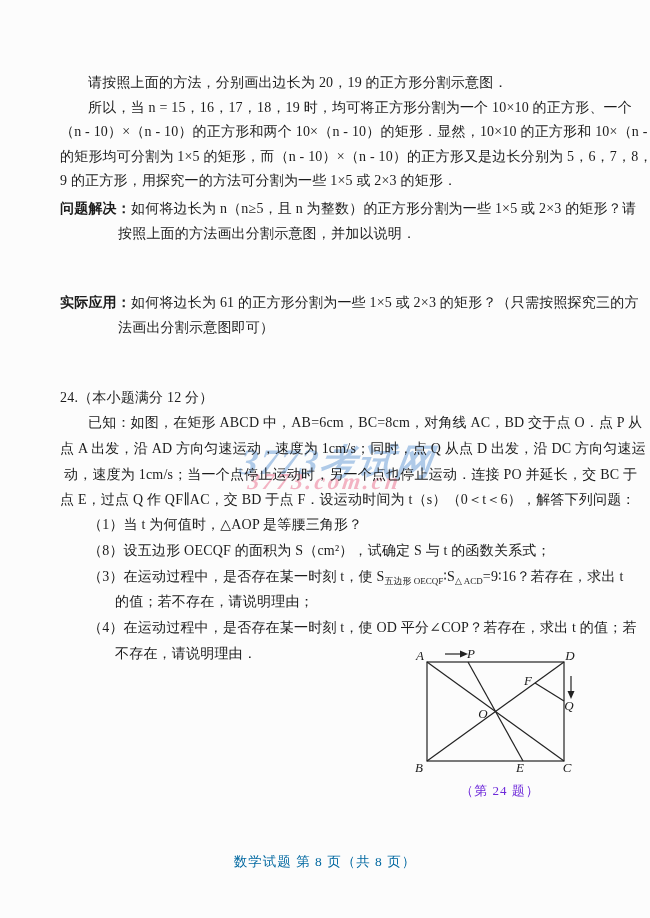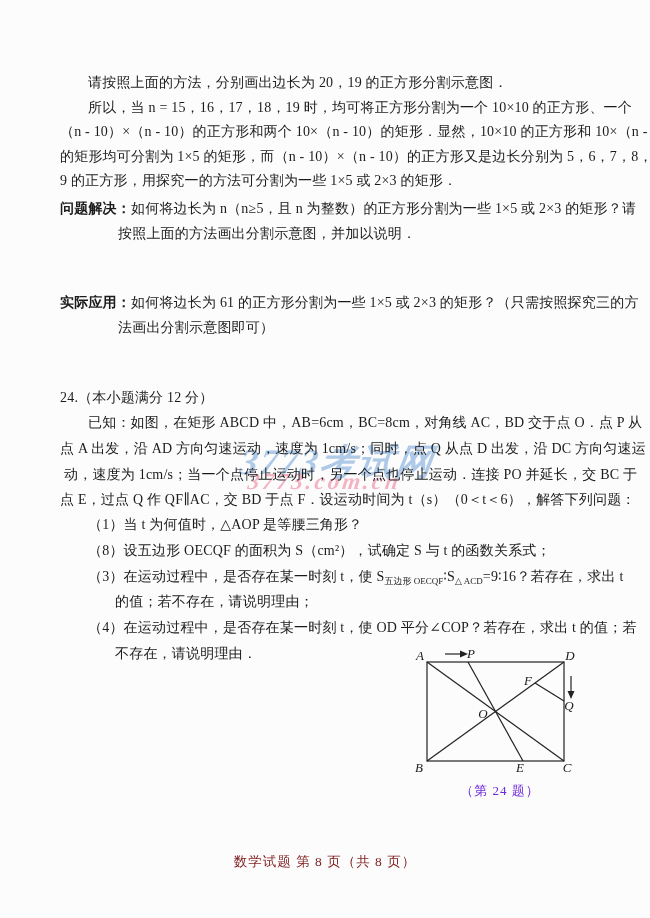--- a/index.html
+++ b/index.html
@@ -42,21 +42,21 @@
     font-family:"Liberation Serif","DejaVu Serif",serif;
     font-style:italic; font-size:13px; fill:#1b1b1b;
   }
   .caption {
     position:absolute; left:430px; top:782px; width:140px;
     text-align:center; font-size:13px; color:#6d28d9;
     letter-spacing:1px;
   }
   .footer {
     position:absolute; left:0; top:853px; width:650px;
-    text-align:center; font-size:13.5px; color:#7f1d1d;
+    text-align:center; font-size:13.5px; color:#0369a1;
     letter-spacing:1px;
   }
 </style>
 </head>
 <body>
 
 <div class="page">
 
   <div class="watermark-blue" style="color:rgba(150,185,225,0.75);">3773考试网</div>
   <div class="watermark-pink" style="color:rgba(240,160,180,0.8);">3773.com.cn</div>

